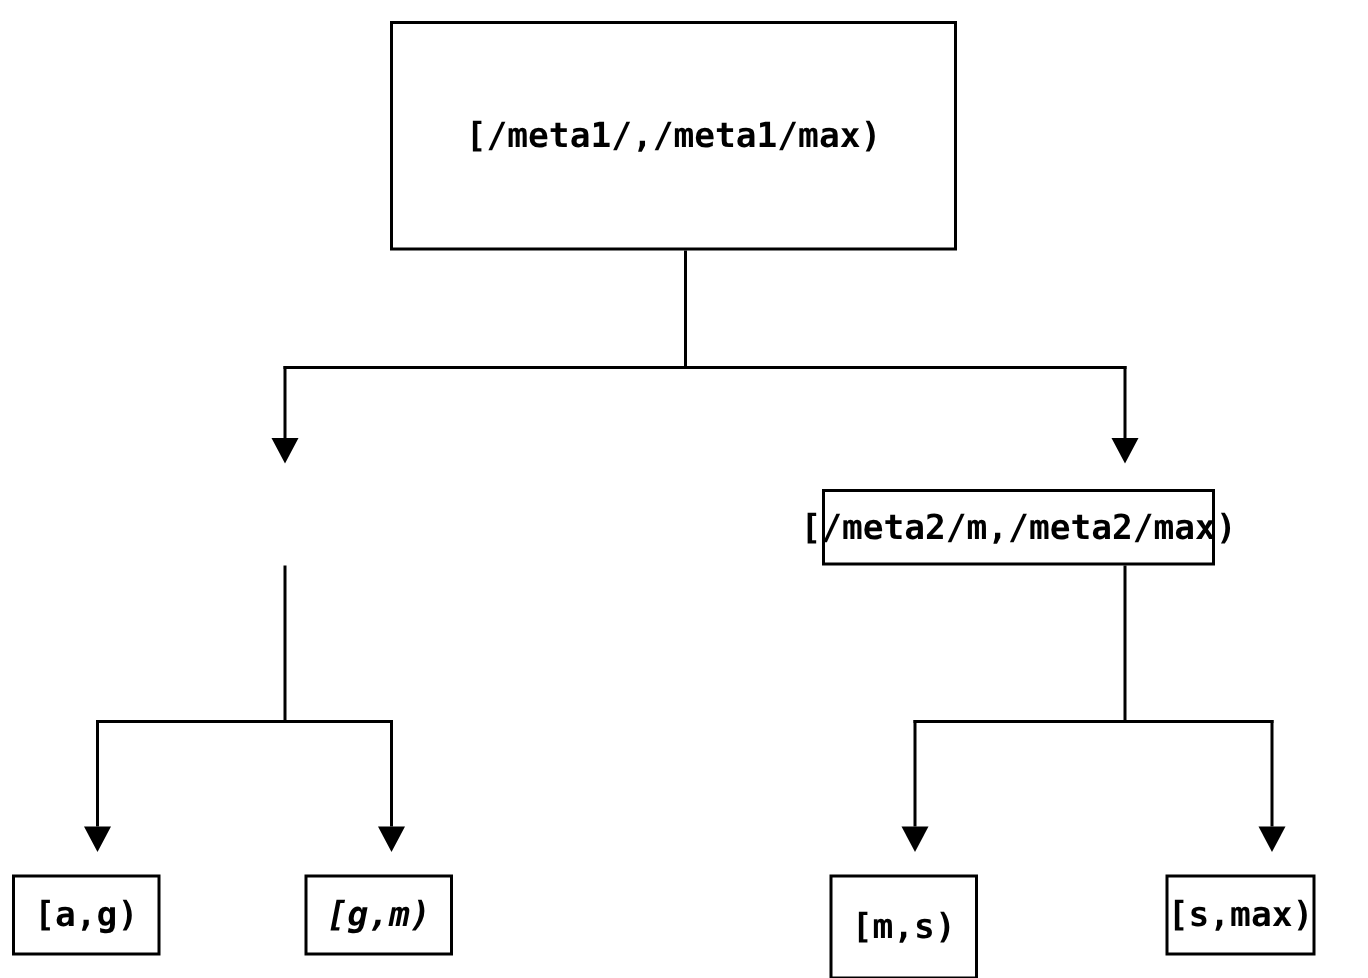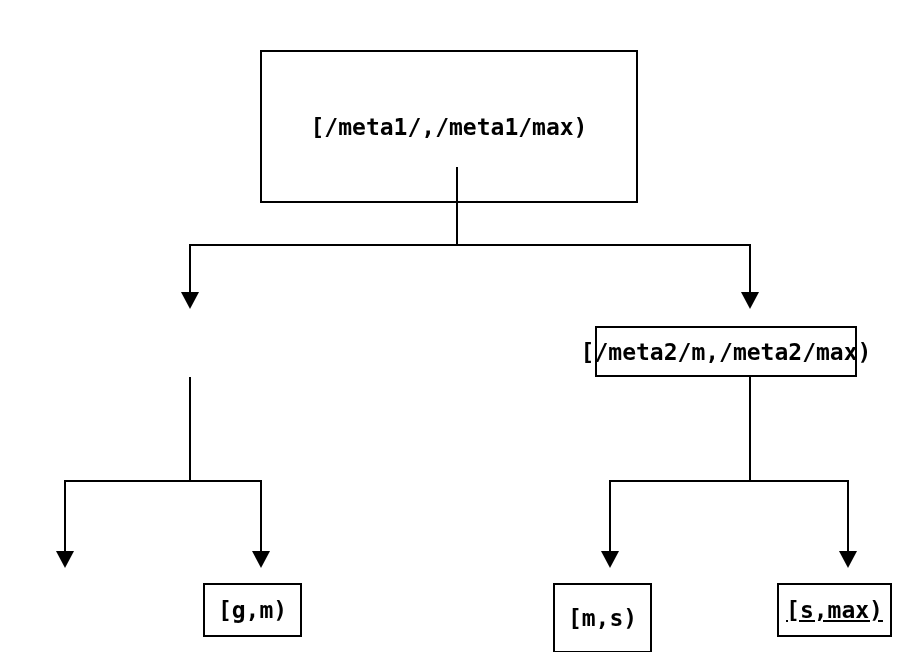--- a/index.html
+++ b/index.html
@@ -35,27 +35,27 @@
   .arrowhead {
     position: absolute;
     width: 0;
     height: 0;
     border-left: 9px solid transparent;
     border-right: 9px solid transparent;
     border-top: 17px solid #000000;
   }
 
   
-  #node-root      { left: 260px; top: 14px;  width: 378px; height: 153px; margin-top: 36px; }
+  #node-root      { left: 260px; top: 14px;  width: 378px; height: 153px; }
   #node-mid-left  { left: 23px;  top: 326px; width: 322px; height: 51px; }
-  #node-mid-right { left: 595px; top: 326px; width: 262px; height: 51px; }
+  #node-mid-right { left: 548px; top: 326px; width: 262px; height: 51px; }
   #node-leaf-ag   { left: 8px;   top: 583px; width: 99px;  height: 54px; }
-  #node-leaf-gm   { left: 203px; top: 583px; width: 99px;  height: 54px; }
+  #node-leaf-gm   { left: 203px; top: 583px; width: 99px;  height: 54px; font-style: italic; }
   #node-leaf-ms   { left: 553px; top: 583px; width: 99px;  height: 70px; }
-  #node-leaf-smax { left: 777px; top: 583px; width: 115px; height: 54px; text-decoration: underline; }
+  #node-leaf-smax { left: 777px; top: 583px; width: 100px; height: 54px; }
 
   
   #edgeA-stem   { left: 456px; top: 167px; width: 2px;   height: 78px; }
   #edgeA-horiz  { left: 189px; top: 244px; width: 562px; height: 2px; }
   #edgeA-dropL  { left: 189px; top: 244px; width: 2px;   height: 48px; }
   #edgeA-dropR  { left: 749px; top: 244px; width: 2px;   height: 48px; }
   #edgeA-arrowL { left: 181px; top: 292px; }
   #edgeA-arrowR { left: 741px; top: 292px; }
 
   
@@ -77,20 +77,21 @@
 </head>
 <body>
 
 <div id="canvas">
 
   <div class="node" id="node-root">[/meta1/,/meta1/max)</div>
 
 
   <div class="node" id="node-mid-right">[/meta2/m,/meta2/max)</div>
 
+  <div class="node" id="node-leaf-ag">[a,g)</div>
 
   <div class="node" id="node-leaf-gm">[g,m)</div>
 
   <div class="node" id="node-leaf-ms">[m,s)</div>
 
   <div class="node" id="node-leaf-smax">[s,max)</div>
 
   <div class="line" id="edgeA-stem"></div>
   <div class="line" id="edgeA-horiz"></div>
   <div class="line" id="edgeA-dropL"></div>

